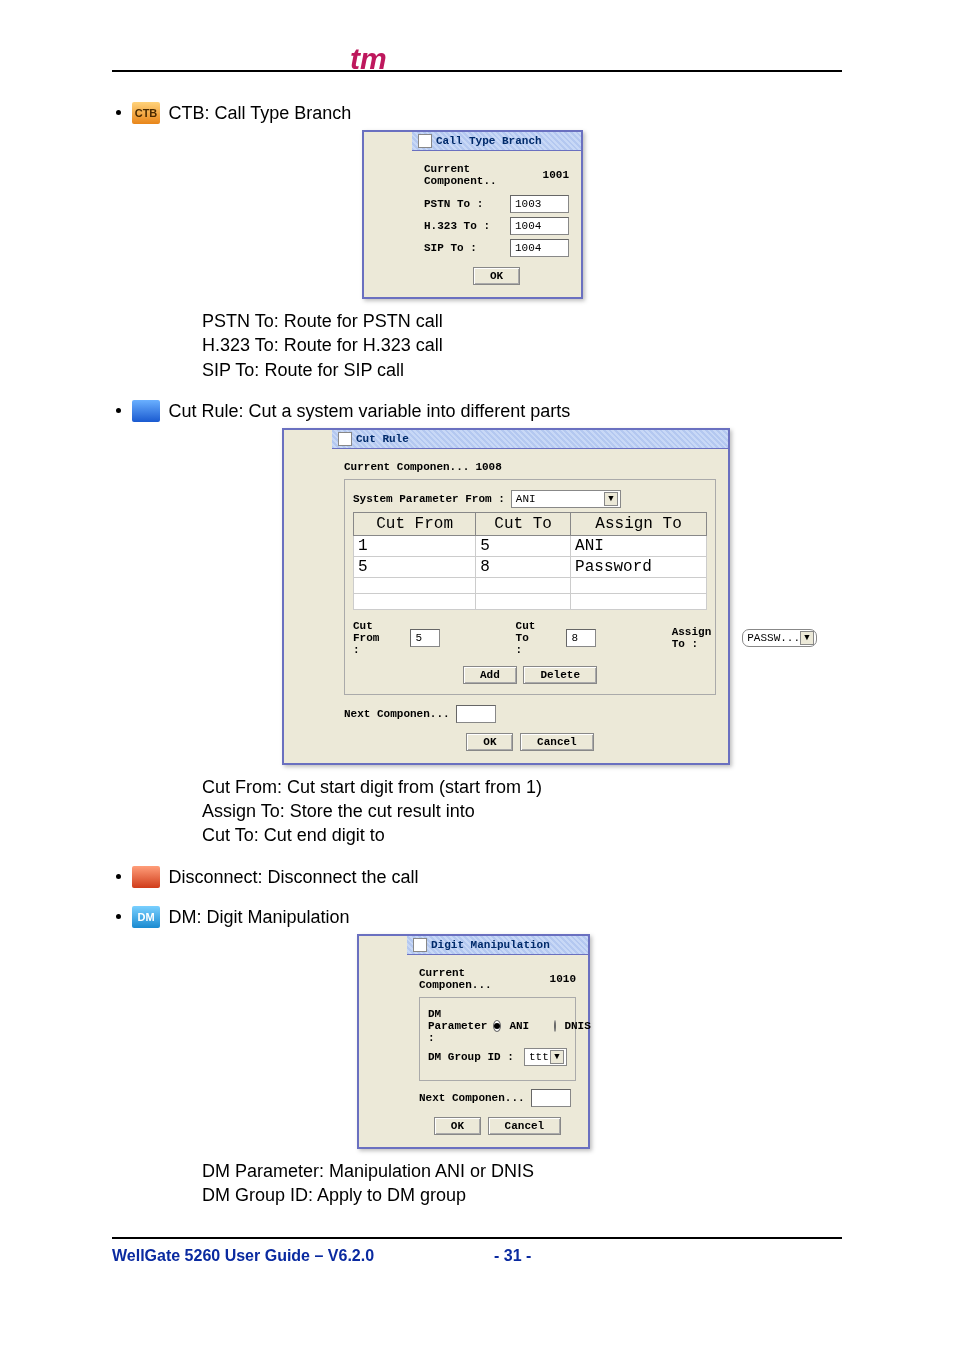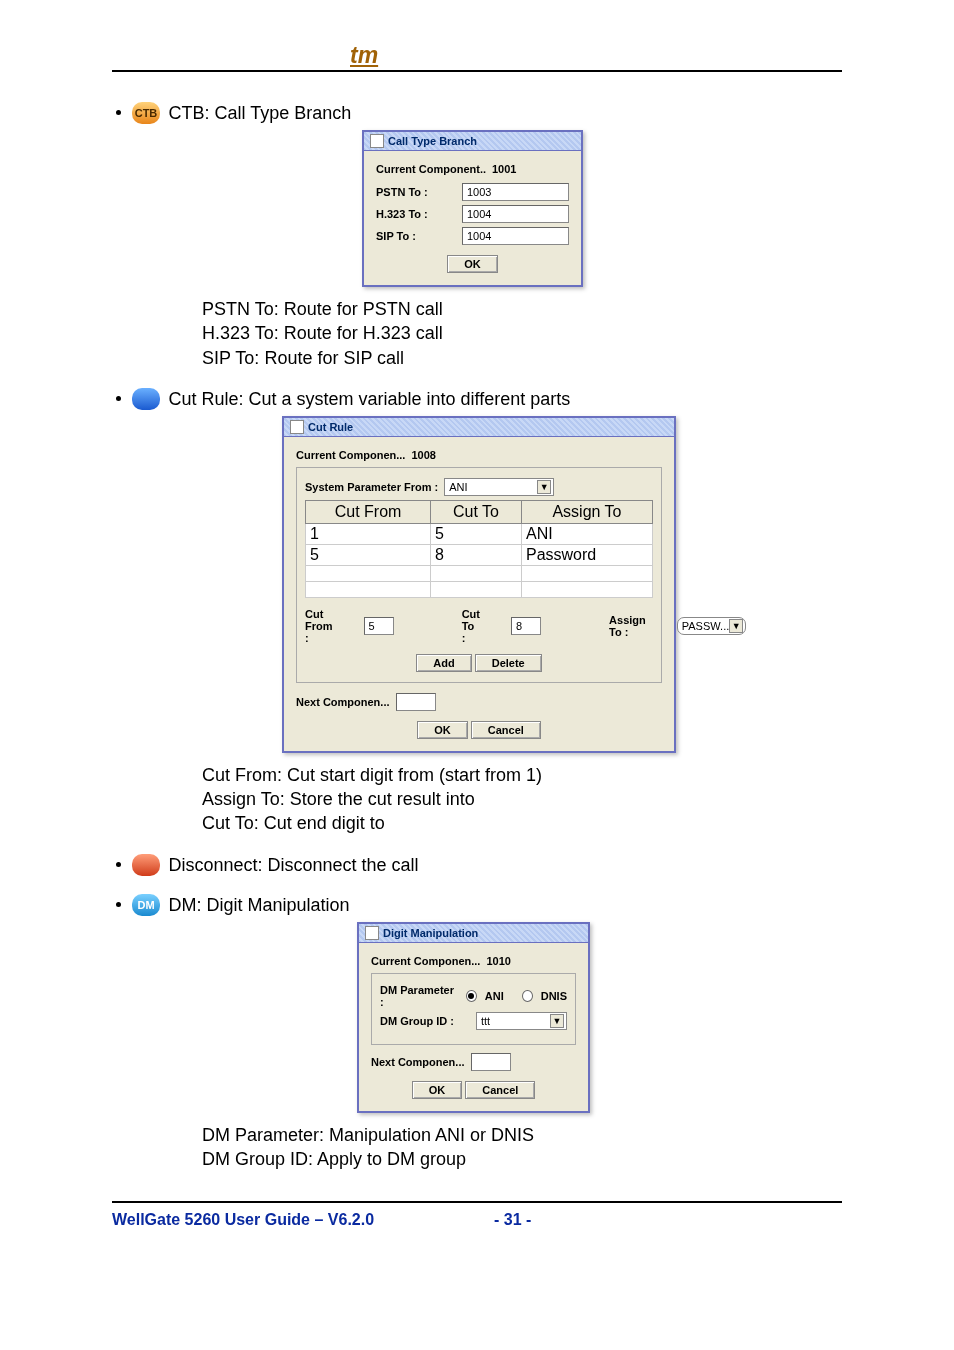--- a/index.html
+++ b/index.html
@@ -13,23 +13,22 @@
   .page {
     padding: 70px 112px 60px 112px;
     position: relative;
   }
   .logo-top {
     position: absolute;
     top: 42px;
     left: 350px;
     font-style: italic;
     font-weight: bold;
-    font-size: 23px;
-    color: #a16207;
-    text-decoration: underline;
+    font-size: 30px;
+    color: #be185d;
   }
   hr.page-rule {
     border: none;
     border-top: 2px solid #000;
     margin: 0 0 30px 0;
   }
   hr.page-rule-bottom {
     border: none;
     border-top: 2px solid #000;
     margin: 30px 0 8px 0;
@@ -50,34 +49,35 @@
   .iconbox {
     display: inline-flex;
     width: 28px; height: 22px;
     align-items: center;
     justify-content: center;
     vertical-align: middle;
     margin-right: 4px;
     font-size: 11px;
     font-weight: bold;
     color: #fff;
-    border-radius: 10px;
+    border-radius: 2px;
     background: linear-gradient(#6ab0ff,#1a5ad0);
   }
   .iconbox.orange { background: linear-gradient(#ffd27a,#e8851a); color:#4a2a00; }
   .iconbox.red { background: linear-gradient(#ff9e7a,#d03c1a); }
   .iconbox.cyan { background: linear-gradient(#7ad0ff,#1a8ad0); }
   
   .dialog {
     border: 2px solid #6a70c0;
     background: #ece9d8;
-    font-family: Liberation Sans, sans-serif;
+    font-family: Liberation Mono, monospace;
     font-size: 11px;
     box-shadow: 2px 2px 4px rgba(0,0,0,.25);
     margin: 6px auto 10px auto;
+    padding-left: 48px;
   }
   .titlebar {
     background: repeating-linear-gradient(45deg,#b4c8f0 0,#b4c8f0 2px,#c8d8f6 2px,#c8d8f6 4px);
     border-bottom: 1px solid #6a70c0;
     padding: 2px 6px;
     display: flex;
     align-items: center;
     gap: 4px;
   }
   .titlebar .winicon {
@@ -201,21 +201,21 @@
       <div>PSTN To: Route for PSTN call</div>
       <div>H.323 To: Route for H.323 call</div>
       <div>SIP To: Route for SIP call</div>
     </div>
   </li>
 
   <li>
     <span class="iconbox"></span>
     <span class="desc-line">Cut Rule: Cut a system variable into different parts</span>
 
-    <div class="dialog" style="width:394px; margin-left:150px;">
+    <div class="dialog" style="width:448px; margin-left:150px;">
       <div class="titlebar">
         <span class="winicon"></span>
         <span class="titlebar-title">Cut Rule</span>
       </div>
       <div class="dialog-body">
         <div class="fieldrow">
           <span class="heading-line">Current Componen...</span>
           <span class="heading-line">1008</span>
         </div>
         <div class="groupbox">

